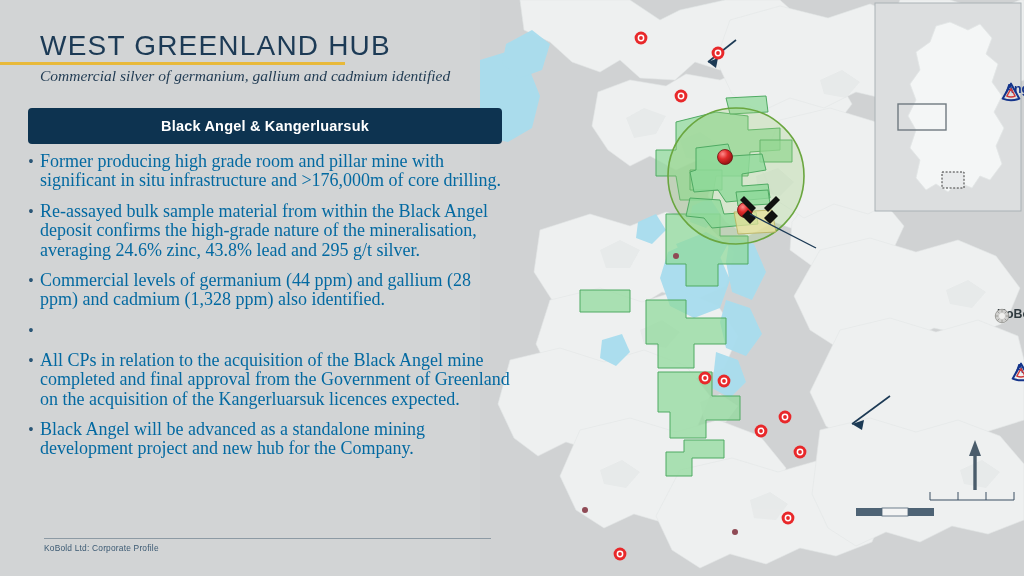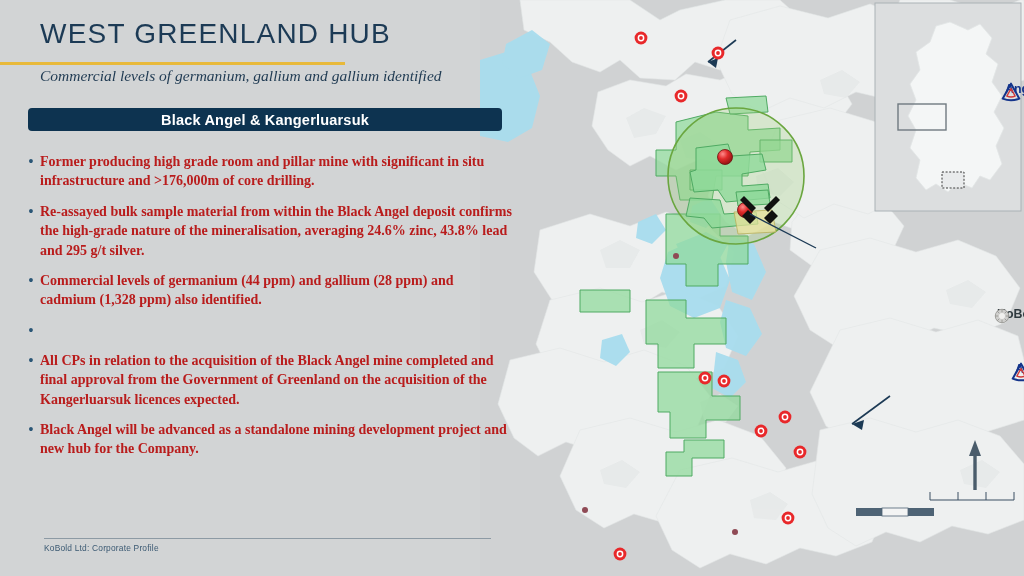--- a/index.html
+++ b/index.html
@@ -11,44 +11,43 @@
     position:relative;
   }
   .slide{position:absolute;inset:0;background:#d2d4d5;}
 
   
   .map{position:absolute;left:480px;top:0;width:544px;height:576px;overflow:hidden;background:#d0d2d3;}
   .map svg{position:absolute;left:0;top:0;}
 
   
   .title{
-    position:absolute;left:40px;top:18px;
+    position:absolute;left:40px;top:30px;
     font-size:28px;letter-spacing:1.2px;font-weight:400;color:#1c3a55;
     font-family:"Liberation Sans", sans-serif;
   }
   .gold-rule{position:absolute;left:0;top:62px;width:345px;height:3px;background:#e8b93a;}
   .subtitle{
     position:absolute;left:40px;top:67px;width:470px;
     font-style:italic;font-size:15.5px;color:#1f3a52;
     font-family:"Liberation Serif", serif;
   }
   .banner{
-    position:absolute;left:28px;top:108px;width:474px;height:23px;
+    position:absolute;left:28px;top:108px;width:474px;height:36px;
     background:#0d3350;border-radius:4px;
     display:flex;align-items:center;justify-content:center;
   }
   .banner span{color:#ffffff;font-size:14.5px;font-weight:bold;letter-spacing:.2px;}
 
   .bullets{position:absolute;left:22px;top:152px;width:490px;}
   .bullet{display:flex;margin-bottom:11px;}
   .bullet .dot{width:18px;flex:none;color:#2a5676;font-size:14px;line-height:19px;text-align:center;}
   .bullet .txt{
-    font-size:14px;line-height:19.4px;color:#b91c1c;
+    font-size:18px;line-height:19.4px;color:#0369a1;
     font-family:"Liberation Serif", serif;
-    font-weight:bold;
   }
 
   .foot-rule{position:absolute;left:44px;top:538px;width:447px;height:1px;background:#8d9aa4;}
   .footer{position:absolute;left:44px;top:543px;font-size:8.4px;color:#3c5a73;letter-spacing:.2px;}
   .scale-nums{position:absolute;left:856px;top:497px;width:120px;font-size:9.6px;color:#3a4f62;}
 
   .co-logo{position:absolute;display:flex;align-items:center;white-space:nowrap;}
   .co-logo .name{font-size:12.4px;font-weight:bold;color:#14348b;margin-left:4px;}
   .co-logo.kobold .name{color:#2f3a3f;font-weight:bold;}
   .aa1{left:521px;top:82px;}
@@ -316,21 +315,21 @@
             <line x1="8.4" y1="15.6" x2="5.6" y2="18.4"></line>
         </g>
       </svg>
       <span class="name">KoBold Metals</span>
     </div>
 
   </div>
 
   <div class="title">WEST GREENLAND HUB</div>
   <div class="gold-rule"></div>
-  <div class="subtitle">Commercial levels of germanium, gallium and gallium identified</div>
+  <div class="subtitle">Commercial silver of germanium, gallium and cadmium identified</div>
 
   <div class="banner">
     <span>Black Angel &amp; Kangerluarsuk</span>
   </div>
 
   <div class="bullets">
     <div class="bullet">
       <div class="dot">•</div>
       <div class="txt">Former producing high grade room and pillar mine with significant in situ infrastructure and &gt;176,000m of core drilling.</div>
     </div>

